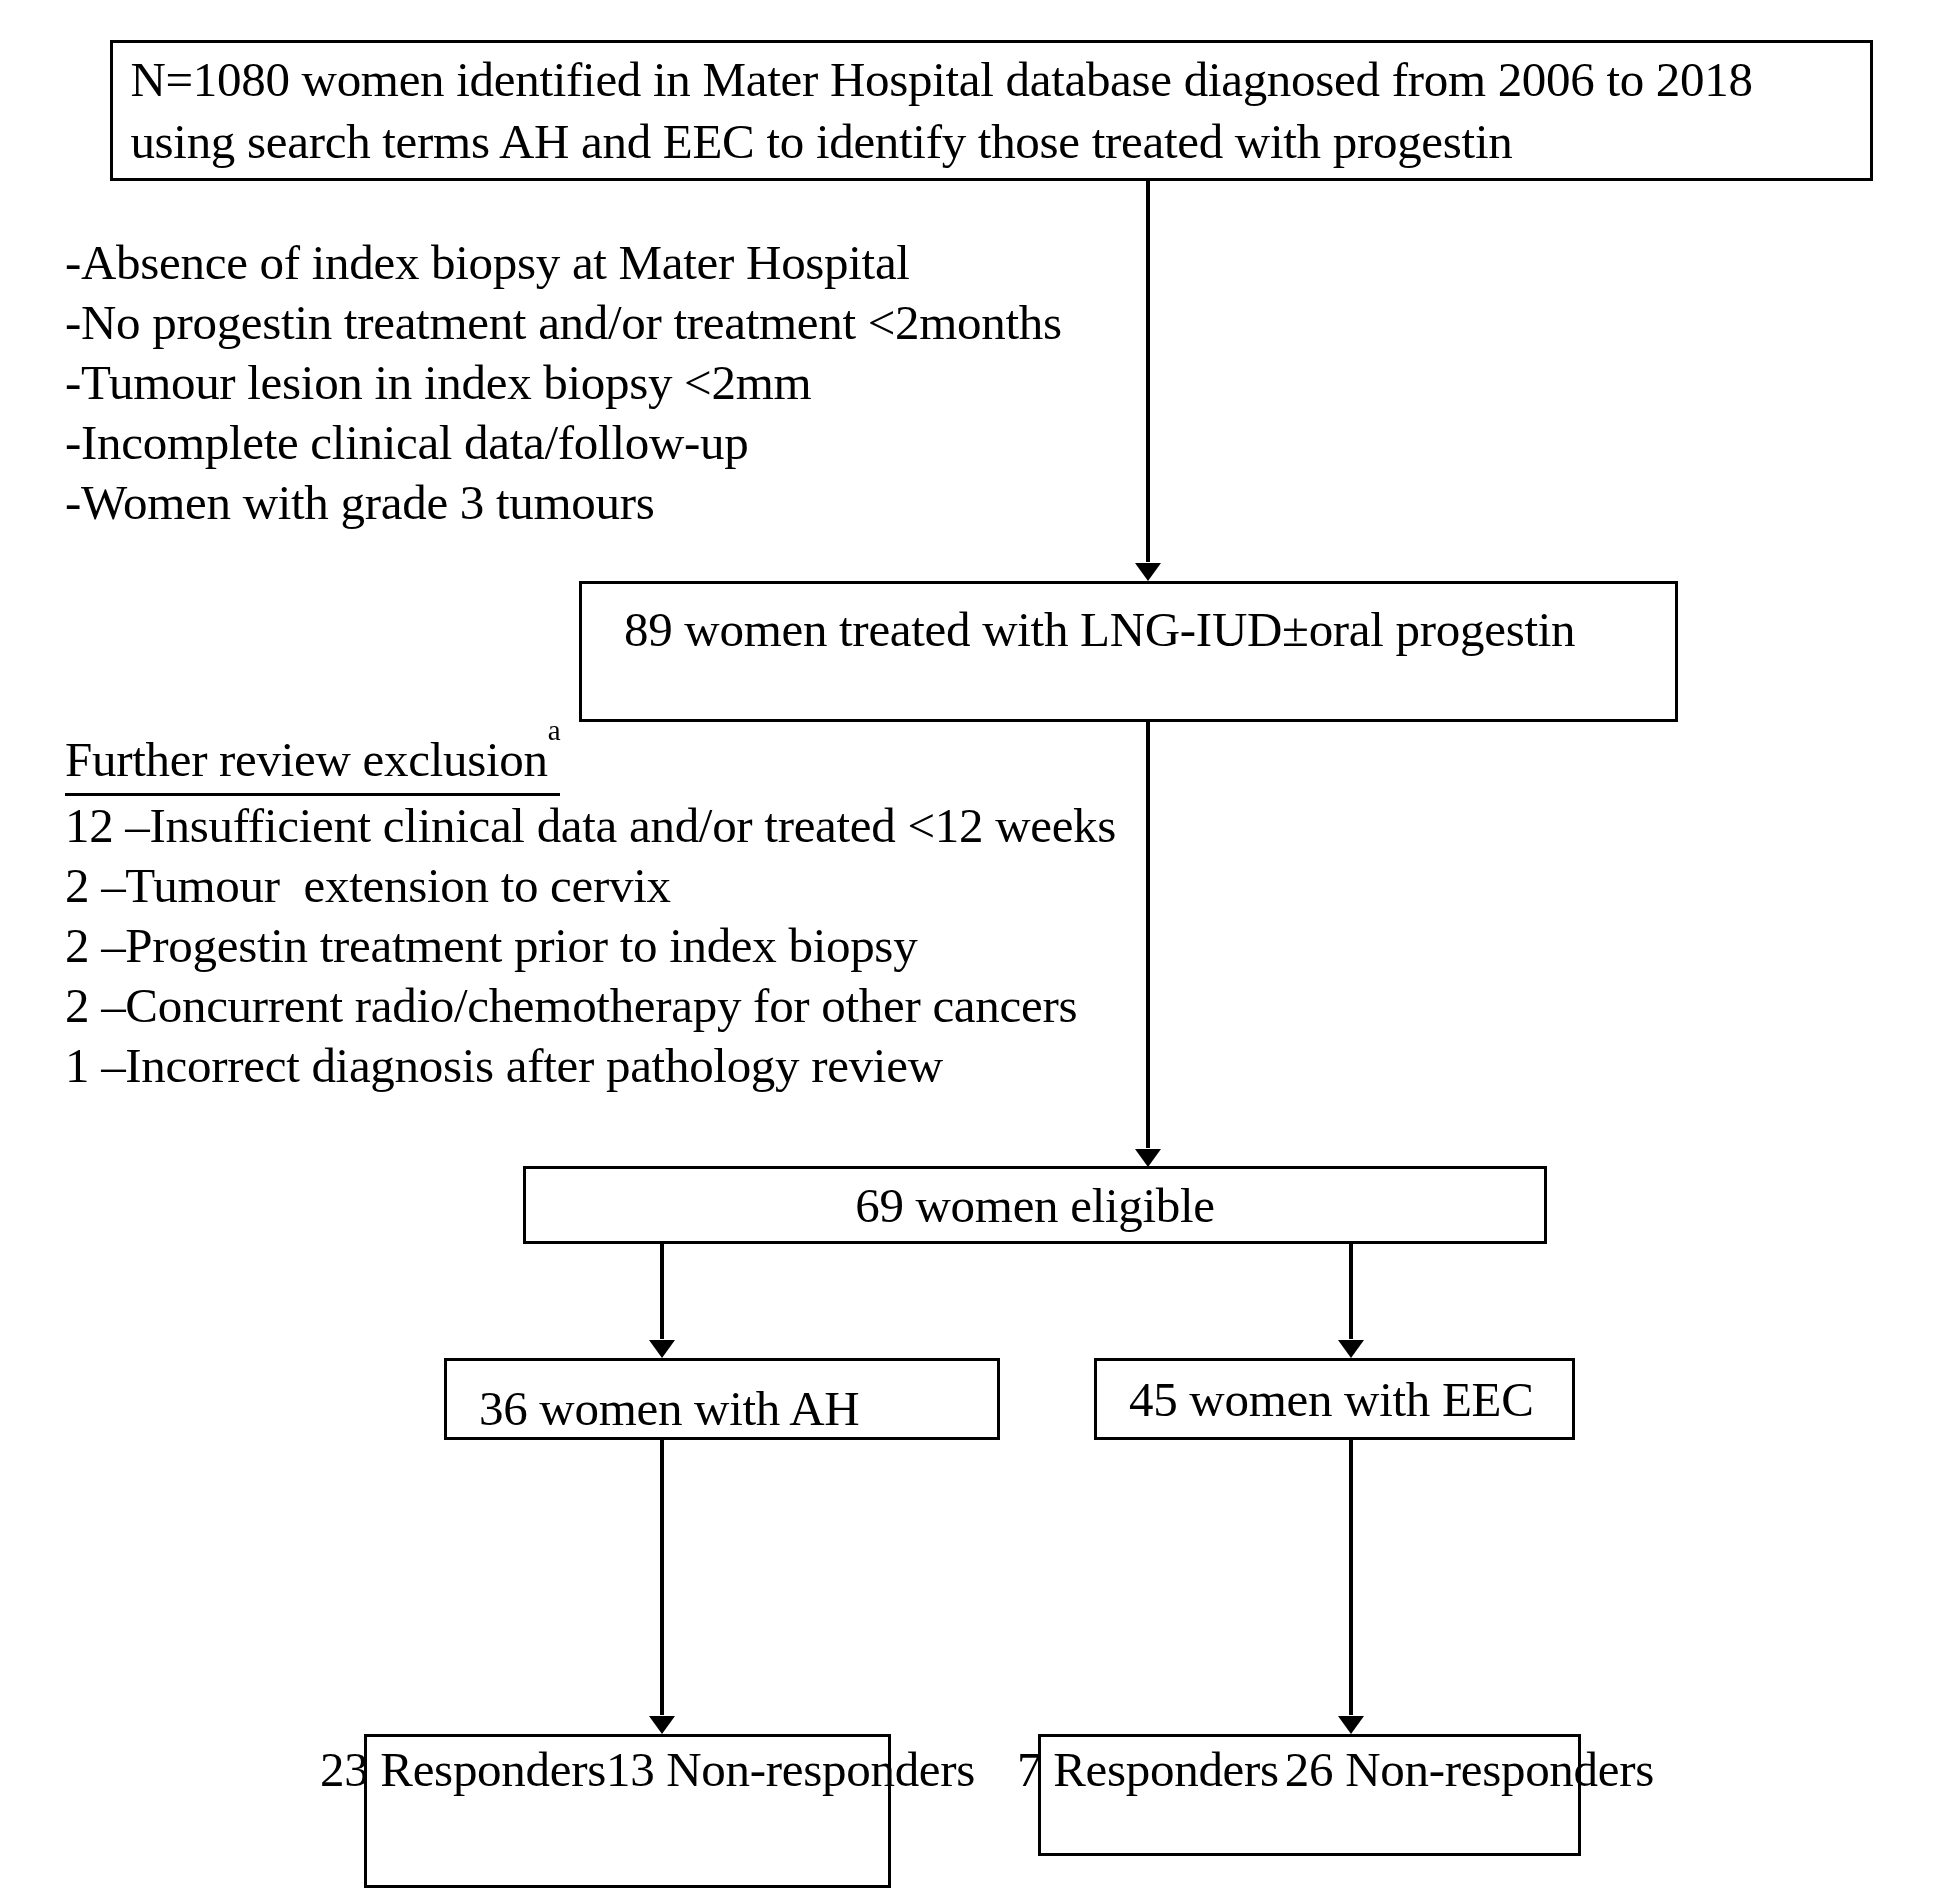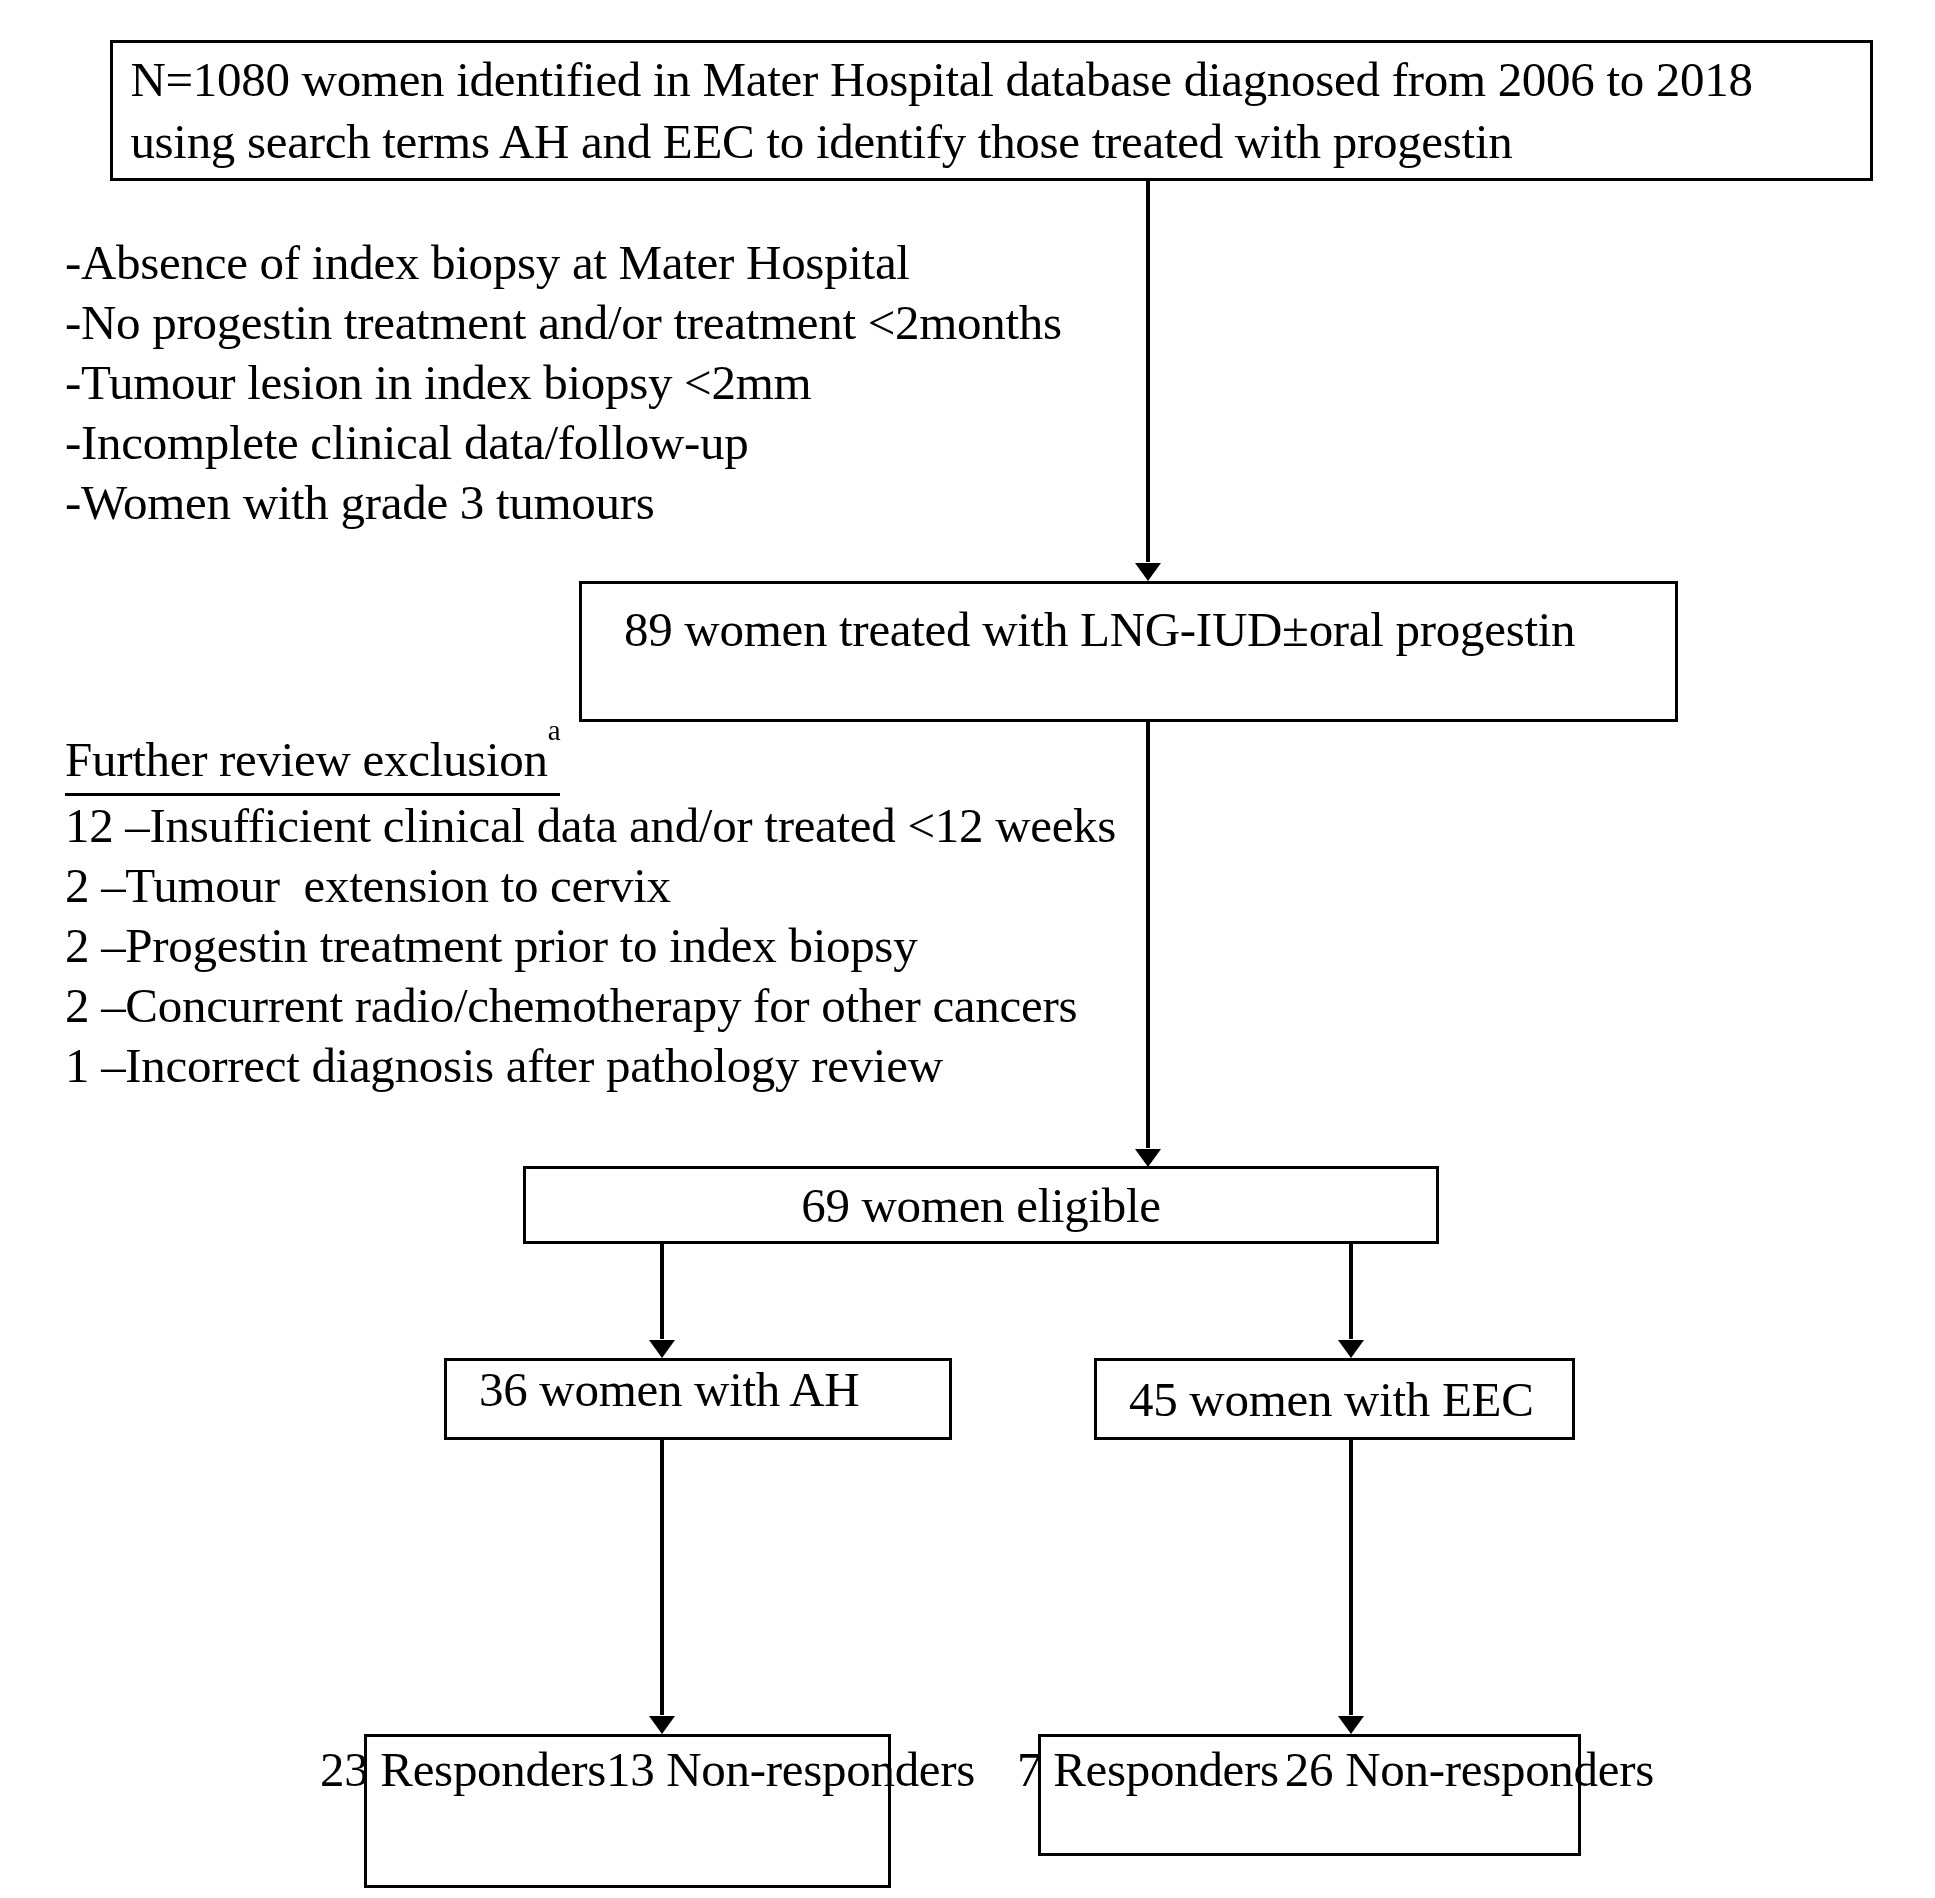--- a/index.html
+++ b/index.html
@@ -25,26 +25,26 @@
     left: 110px; top: 40px; width: 1763px; height: 141px;
     padding: 6.2px 17.4px;
     line-height: 62px;
   }
   .box-treated {
     left: 579px; top: 581px; width: 1099px; height: 141px;
     padding: 16px 0 0 42px;
     line-height: 60px;
   }
   .box-eligible {
-    left: 523px; top: 1166px; width: 916px; height: 78px;
+    left: 523px; top: 1166px; width: 1024px; height: 78px;
     display: flex; align-items: center; justify-content: center;
   }
   .box-ah {
-    left: 444px; top: 1358px; width: 508px; height: 82px;
-    display: flex; align-items: flex-start;
+    left: 444px; top: 1358px; width: 556px; height: 82px;
+    display: flex; align-items: flex-end;
     padding-left: 32px;
   }
   .box-eec {
     left: 1094px; top: 1358px; width: 481px; height: 82px;
     display: flex; align-items: center;
     padding-left: 32px;
   }
   .box-outcome {
     display: flex; flex-direction: row; justify-content: center;
     line-height: 66px;

